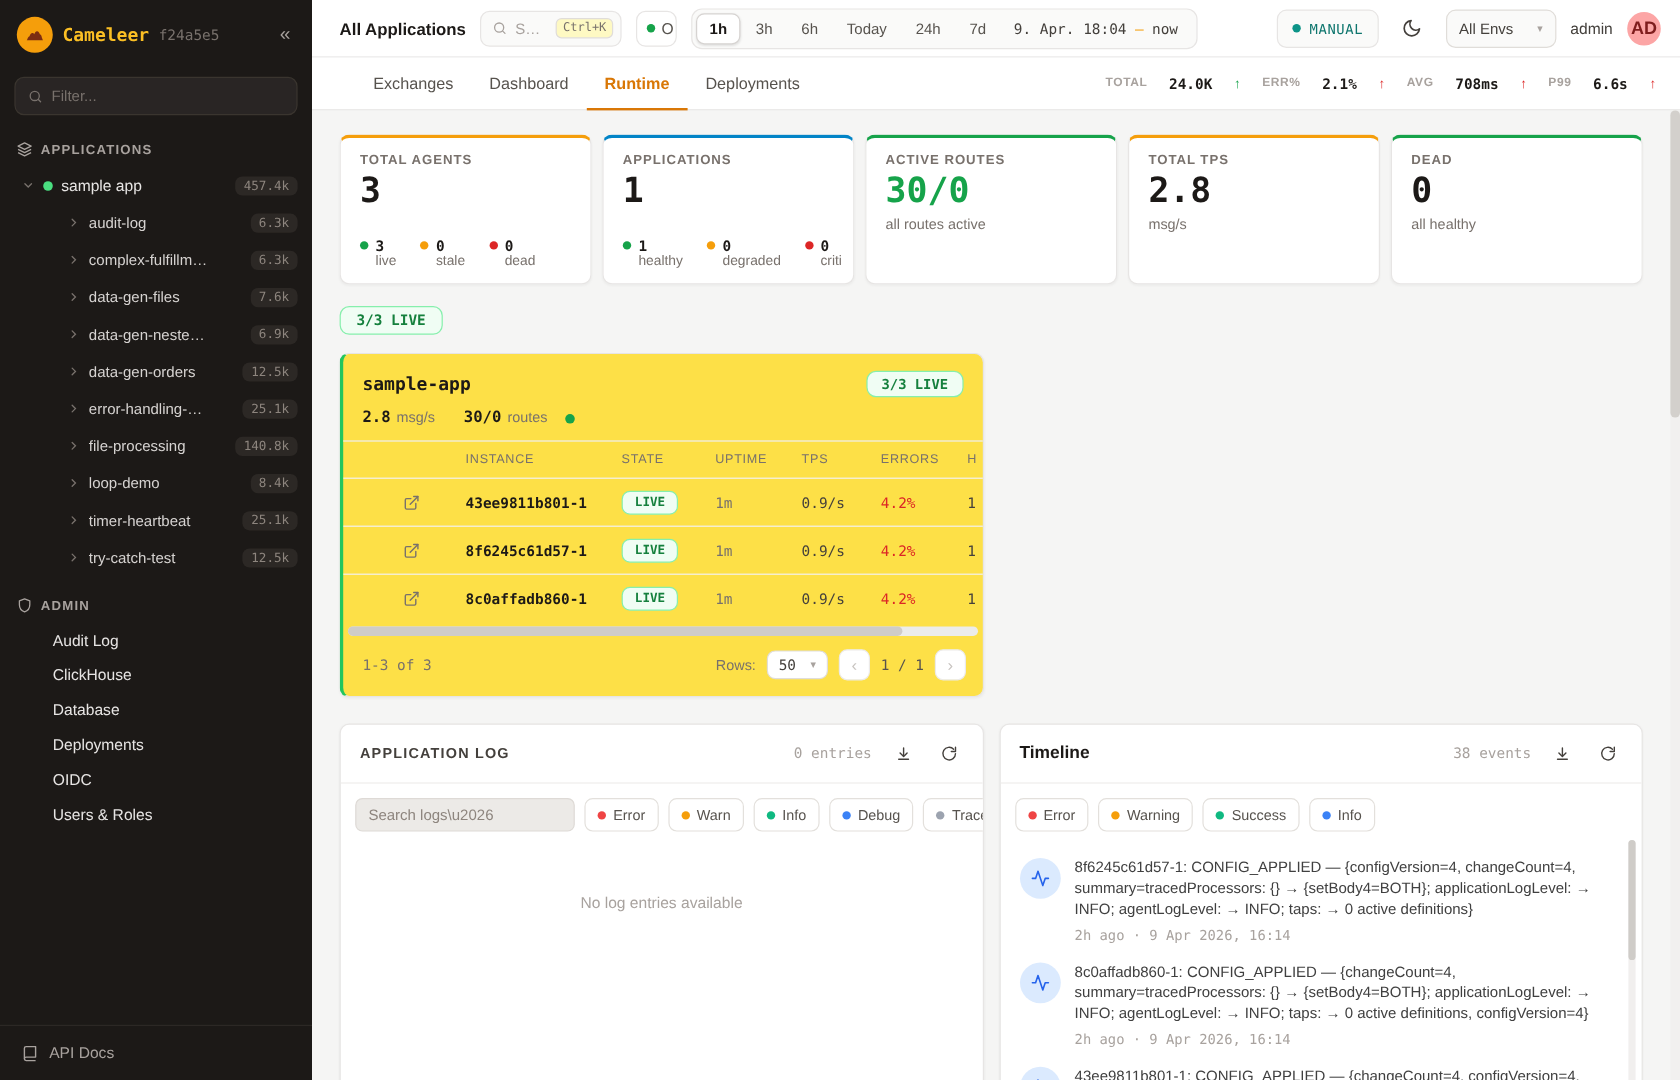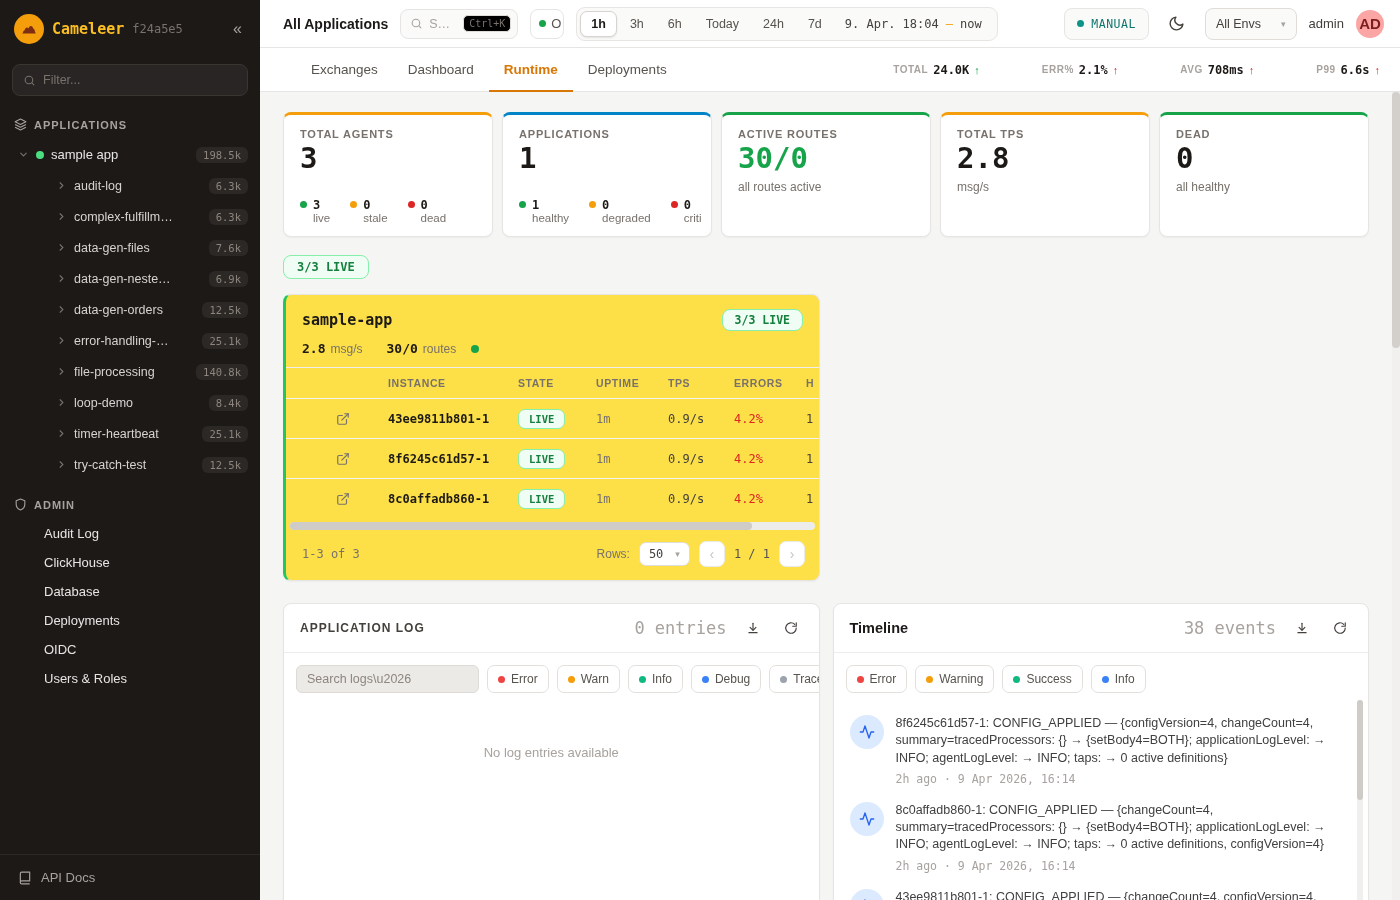--- a/index.html
+++ b/index.html
@@ -31,42 +31,42 @@
   .admin-item { height:29px; display:flex; align-items:center; padding:0 12px 0 44px; color:#e7e5e4; cursor:pointer; font-size:13px; }
   .sb-foot { margin-top:auto; border-top:1px solid #2c2825; height:46px; display:flex; align-items:center; gap:9px; padding:0 18px; color:#a8a29e; cursor:pointer; }
 
   
   .main { position:relative; width:1140px; height:900px; display:flex; flex-direction:column; background:#f5f5f4; }
 
   .topbar { height:48px; background:#fff; border-bottom:1px solid #e7e5e4; display:flex; align-items:center; padding:0 16px 0 23px; gap:12px; flex-shrink:0; }
   .tb-title { font-weight:bold; font-size:14px; white-space:nowrap; }
   .tb-search { width:118px; height:30px; border:1px solid #e7e5e4; background:#fafaf9; border-radius:8px; display:flex; align-items:center; gap:6px; padding:0 6px 0 9px; color:#a8a29e; cursor:pointer; flex-shrink:0; }
   .tb-search .s-txt { font-size:12.5px; overflow:hidden; white-space:nowrap; flex:1; text-align:left; }
-  .kbd { border:1px solid #e0ddd9; background:#000000; border-radius:5px; font-size:10px; padding:2px 5px; color:#78716c; white-space:nowrap; }
+  .kbd { border:1px solid #e0ddd9; background:#fef9c3; border-radius:5px; font-size:10px; padding:2px 5px; color:#78716c; white-space:nowrap; }
   .online-chip { height:30px; width:34px; border:1px solid #e7e5e4; background:#fff; border-radius:8px; display:flex; align-items:center; gap:5px; padding:0 8px; color:#57534e; overflow:hidden; flex-shrink:0; cursor:pointer; }
   .dot7 { width:7px; height:7px; border-radius:50%; flex-shrink:0; }
   .time-group { height:34px; border:1px solid #e7e5e4; background:#fafaf9; border-radius:9px; display:flex; align-items:center; padding:3px; flex-shrink:0; }
   .tr-btns { display:flex; align-items:center; gap:2px; }
   .tr-btn { height:26px; padding:0 10px; border-radius:7px; color:#57534e; font-size:12.5px; border:1px solid transparent; }
   .tr-btn.active { background:#fff; border-color:#d6d3d1; box-shadow:0 1px 2px rgba(0,0,0,.10); color:#1c1917; font-weight:bold; }
   .date-range { display:flex; align-items:center; gap:7px; padding:0 12px; font-size:12px; color:#44403c; white-space:nowrap; }
   .date-sep { color:#f59e0b; }
   .manual-btn { margin-left:auto; height:32px; border:1px solid #e7e5e4; background:#fafaf9; border-radius:8px; display:flex; align-items:center; gap:7px; padding:0 12px; font-size:11.5px; letter-spacing:.5px; color:#0f766e; flex-shrink:0; }
   .icon-btn { width:32px; height:32px; display:flex; align-items:center; justify-content:center; color:#44403c; border-radius:8px; flex-shrink:0; }
   .env-select { height:32px; border:1px solid #e0ddd9; background:#fafaf9; border-radius:8px; display:flex; align-items:center; gap:20px; padding:0 10px; font-size:12.5px; color:#44403c; flex-shrink:0; }
   .env-caret { color:#a8a29e; font-size:9px; }
   .user-name { font-size:13px; color:#44403c; }
   .avatar { width:28px; height:28px; border-radius:50%; background:#fca5a5; color:#7f1d1d; font-size:15px; font-weight:bold; display:flex; align-items:center; justify-content:center; flex-shrink:0; }
 
   .tabbar { height:44px; background:#fff; border-bottom:1px solid #e7e5e4; display:flex; align-items:center; padding:0 20px 0 36px; flex-shrink:0; }
   .tabs { display:flex; height:44px; }
   .tab { padding:0 15px; display:flex; align-items:center; font-size:13.5px; color:#57534e; border-bottom:2px solid transparent; padding-top:2px; }
   .tab.active { color:#d97706; border-bottom-color:#d97706; font-weight:bold; }
   .tb-stats { margin-left:auto; display:flex; gap:18px; align-items:center; }
-  .stat-item { display:flex; gap:5px; align-items:center;margin-left:44px; }
+  .stat-item { display:flex; gap:18px; align-items:center; }
   .stat-label { font-size:10px; color:#a8a29e; font-weight:bold; letter-spacing:.5px; }
   .stat-value { font-size:12px; font-weight:bold; color:#1c1917; }
   .stat-arrow { font-size:11px; font-weight:bold; }
 
   .content { height:808px; overflow:hidden; padding:20px 0 0 23px; position:relative; }
 
   
   .cards-row { display:flex; gap:9px; width:1086px; }
   .o-card { width:210px; height:125px; background:#fff; border:1px solid #e7e5e4; border-top:3px solid #f59e0b; border-radius:8px; padding:13px 16px 12px; box-shadow:0 1px 2px rgba(0,0,0,.04); display:flex; flex-direction:column; overflow:hidden; }
   .o-label { font-size:11px; font-weight:bold; color:#78716c; letter-spacing:.8px; white-space:nowrap; }
@@ -86,21 +86,21 @@
   .ac-head { display:flex; align-items:center; justify-content:space-between; padding:14px 16px 10px 16px; }
   .ac-title { font-size:15px; font-weight:bold; }
   .live-chip { border:1px solid #86efac; background:#f0fdf4; color:#15803d; font-size:11.5px; font-weight:bold; padding:3px 12px; border-radius:8px; }
   .ac-stats { display:flex; align-items:baseline; gap:5px; padding:0 16px 11px 16px; border-bottom:1px solid #f0efee; }
   .ac-num { font-size:13px; font-weight:bold; color:#1c1917; }
   .ac-unit { font-size:12px; color:#78716c; }
   .ac-gap { width:14px; }
   .ac-health { width:8px; height:8px; border-radius:50%; background:#16a34a; margin-left:10px; align-self:center; }
   .tbl-wrap { overflow:hidden; }
   .t-grid { display:grid; grid-template-columns:34px 52px 130px 78px 72px 66px 72px 60px; align-items:center; padding-left:16px; width:580px; }
-  .t-head { height:30px; color:#78716c; font-size:10.5px; font-weight:bold; letter-spacing:.6px; }
+  .t-head { height:30px; color:#78716c; font-size:10.5px; font-weight:normal; letter-spacing:.6px; }
   .t-row { height:40px; border-top:1px solid #f3f2f1; cursor:pointer; }
   .row-dot { width:8px; height:8px; border-radius:50%; background:#16a34a; }
   .link-btn { color:#78716c; display:flex; }
   .c-id { font-size:12px; font-weight:bold; color:#1c1917; }
   .live-chip-sm { display:inline-block; border:1px solid #86efac; background:#f0fdf4; color:#15803d; font-size:10.5px; font-weight:bold; padding:3px 10px; border-radius:7px; }
   .c-dim { font-size:12px; color:#78716c; }
   .c-dark { font-size:12px; color:#44403c; }
   .c-err { font-size:12px; color:#dc2626; }
   .hscroll { margin:4px 4px 0 4px; height:8px; background:#ececea; border-radius:4px; cursor:pointer; }
   .hthumb { width:88%; height:8px; background:#cfccc8; border-radius:4px; }
@@ -112,21 +112,21 @@
   .pg-btn { width:26px; height:26px; border:1px solid #eceae8; border-radius:7px; color:#c8c4c0; font-size:14px; display:flex; align-items:center; justify-content:center; background:#fff; }
   .pg-text { font-size:12px; color:#57534e; }
 
   
   .bottom-row { display:flex; gap:13px; margin-top:22px; width:1086px; }
   .panel { flex:1; background:#fff; border:1px solid #e7e5e4; border-radius:8px; box-shadow:0 1px 2px rgba(0,0,0,.04); height:380px; position:relative; overflow:hidden; }
   .panel-head { height:49px; display:flex; align-items:center; padding:0 16px; border-bottom:1px solid #efedec; }
   .ph-title-caps { font-size:12px; font-weight:bold; letter-spacing:1px; color:#44403c; }
   .ph-title { font-size:14.5px; font-weight:bold; color:#1c1917; }
   .ph-right { margin-left:auto; display:flex; align-items:center; gap:14px; color:#57534e; }
-  .ph-count { font-size:17px; color:#a8a29e; }
+  .ph-count { font-size:12px; color:#a8a29e; }
   .filters-row { display:flex; align-items:center; gap:8px; padding:12px 12px; flex-wrap:nowrap; }
   .f-input { height:28px; border-radius:6px; border:1px solid #dedad6; padding:0 10px; font-size:12.5px; color:#57534e; }
   .f-input::placeholder { color:#8d857e; }
   .f-input.gray { background:#eceae7; width:196px; }
   .f-input.light { background:#fafaf9; width:198px; }
   .chip { height:28px; display:flex; align-items:center; gap:6px; border:1px solid #e3e0dc; background:#fff; border-radius:7px; padding:0 10px; font-size:12px; color:#57534e; cursor:pointer; white-space:nowrap; }
   .empty-text { text-align:center; margin-top:40px; color:#a8a29e; font-size:13px; }
 
   .events { padding:10px 18px 0 16px; }
   .event { display:flex; gap:12px; margin-bottom:16px; cursor:pointer; }
@@ -179,21 +179,21 @@
     </div>
 
     <div class="tree-root">
       <span class="chev">
         <svg width="11" height="11" viewBox="0 0 24 24" fill="none" stroke="currentColor" stroke-width="2.4" stroke-linecap="round">
             <path d="m6 9 6 6 6-6"></path>
           </svg>
       </span>
       <span class="sb-dot"></span>
       <span>sample app</span>
-      <span class="count mono">198.5k</span>
+      <span class="count mono">457.4k</span>
     </div>
 
     <div>
 
         <div class="tree-item">
           <span class="chev">
             <svg width="11" height="11" viewBox="0 0 24 24" fill="none" stroke="currentColor" stroke-width="2.4" stroke-linecap="round">
               <path d="m9 6 6 6-6 6"></path>
             </svg>
           </span>

